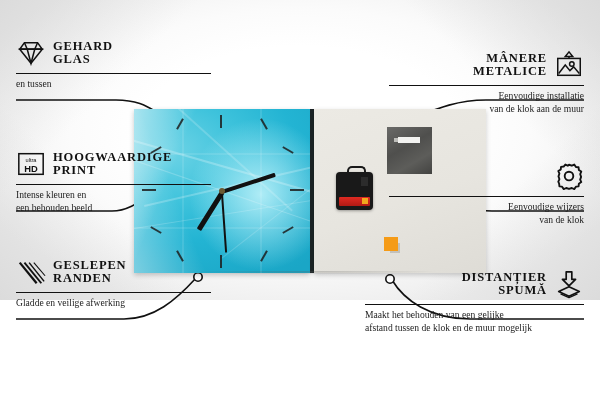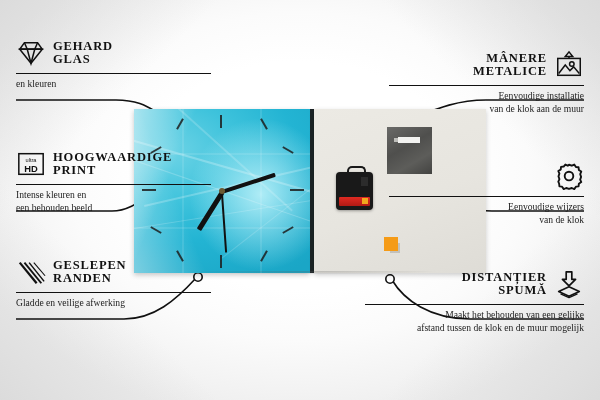--- a/index.html
+++ b/index.html
@@ -2,21 +2,21 @@
 <html><head>
 <meta charset="utf-8">
 <style>
   html,body{margin:0;padding:0;}
   body{
     width:600px;height:400px;overflow:hidden;
     font-family:"Liberation Serif",serif;
     background:#ffffff;
   }
   #stage{
-    position:relative;width:600px;height:400px;
+    position:relative;width:600px;height:300px;
     background:
       radial-gradient(ellipse 58% 62% at 50% 44%, #ffffff 0%, #ffffff 46%, #fbfbfb 66%, #f3f3f3 86%, #ededed 100%);
   }
   
   #stage:before{
     content:"";position:absolute;inset:0;pointer-events:none;
     background:
       linear-gradient(135deg, rgba(205,205,205,.55) 0%, rgba(205,205,205,0) 22%),
       linear-gradient(225deg, rgba(205,205,205,.55) 0%, rgba(205,205,205,0) 22%),
       linear-gradient(45deg, rgba(205,205,205,.55) 0%, rgba(205,205,205,0) 22%),
@@ -172,21 +172,21 @@
         <path d="M9 5 L12 12 L16 27 L20 12 L23 5"></path>
           <path d="M4 12 H28"></path>
       </svg>
       <div>
         <div class="title">GEHARD</div>
         <div class="title">GLAS</div>
       </div>
     </div>
     <div class="rule"></div>
     <div class="desc">
-      <div>en kleuren</div>
+      <div>en tussen</div>
     </div>
   </div>
 
   <div class="callout left" style="left:16px;top:147px;">
     <div class="head">
       <svg class="ico" viewBox="0 0 32 32">
         <rect x="3" y="5" width="26" height="22" fill="none" stroke="#111" stroke-width="1.6"></rect>
         <text x="16" y="14" font-family="Liberation Sans, sans-serif" font-size="6" text-anchor="middle" fill="#111">ultra</text>
         <text x="16" y="24" font-family="Liberation Sans, sans-serif" font-size="10" font-weight="bold" text-anchor="middle" fill="#111">HD</text>
       </svg>
@@ -262,19 +262,19 @@
         <path d="M13 3 h6 v8 h4 l-7 7 -7-7 h4 z"></path>
         <path d="M16 19 L27 24 L16 29 L5 24 Z"></path>
         <path d="M7 26.5 L16 30.5 L25 26.5" stroke-width="1.4"></path>
       </svg>
       <div>
         <div class="title">DISTANȚIER</div>
         <div class="title">SPUMĂ</div>
       </div>
     </div>
     <div class="rule"></div>
-    <div class="desc" style="text-align:right;">
+    <div class="desc" style="text-align:left;">
       <div>Maakt het behouden van een gelijke</div>
       <div>afstand tussen de klok en de muur mogelijk</div>
     </div>
   </div>
 
 </div>
 
 </body></html>

